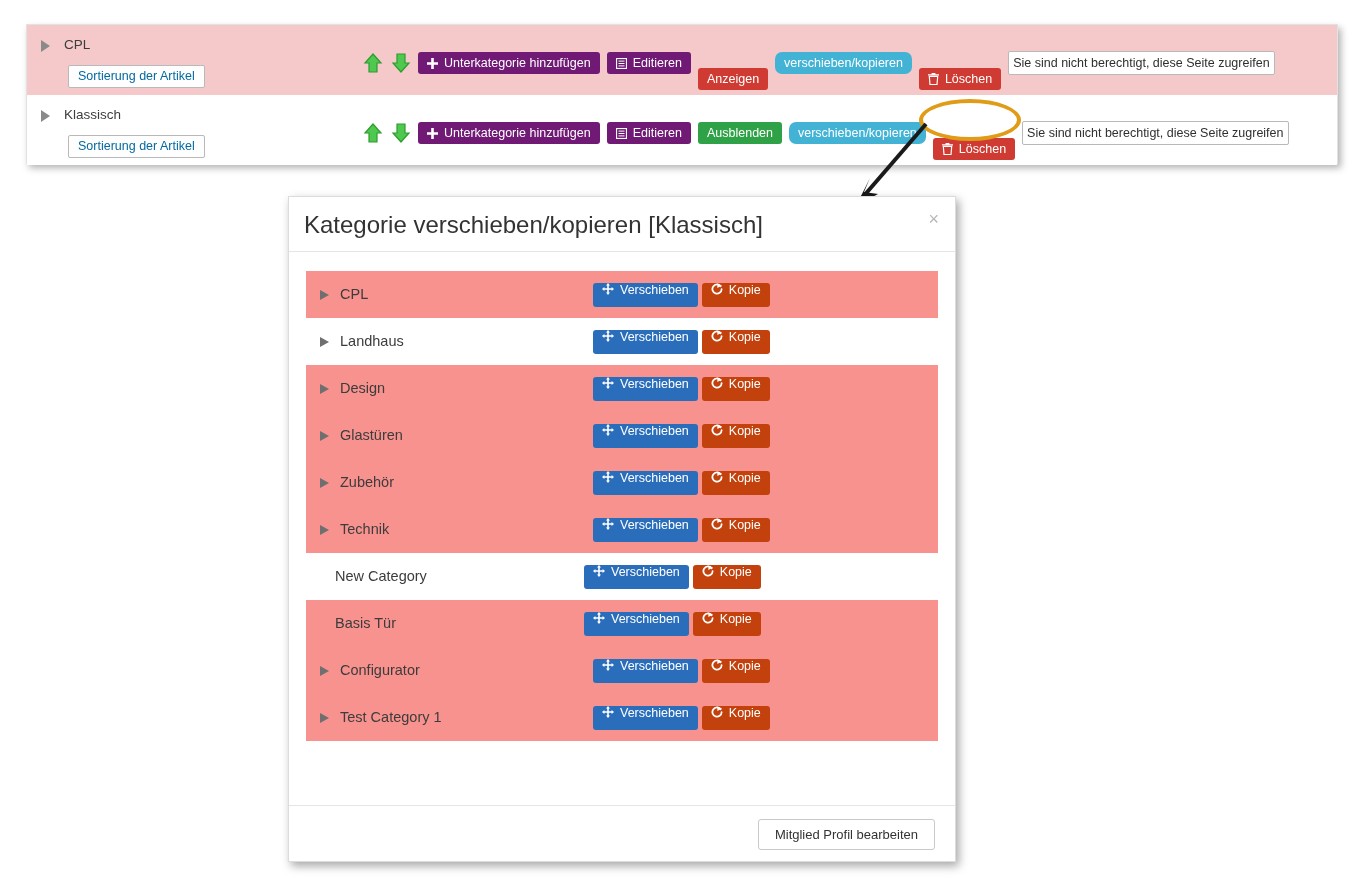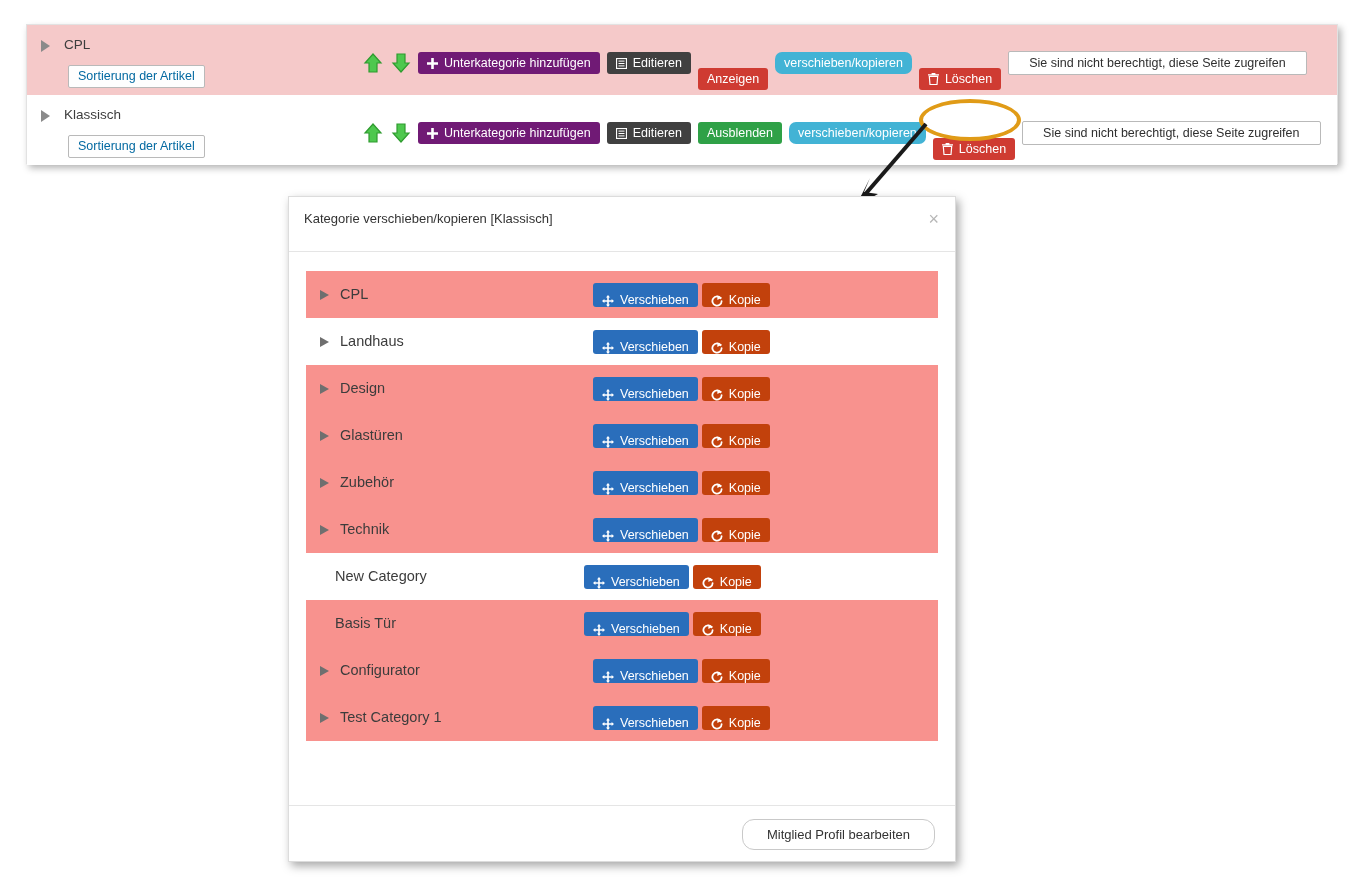--- a/index.html
+++ b/index.html
@@ -85,29 +85,29 @@
     font-size: 12.5px;
     color: #ffffff;
     white-space: nowrap;
     margin-right: 7px;
     display: inline-flex;
     align-items: center;
     gap: 6px;
   }
   .pill .gi { display: inline-flex; align-items: center; }
   .pill-green { background: #701a75; }
-  .pill-blue  { background: #404040; }
+  .pill-blue  { background: #701a75; }
   .pill-red   { background: #cf3b32; margin-top: 32px; }
   .pill-cyan  { background: #42b3d5; border-radius: 7px; }
   .pill-ok    { background: #2fa147; }
 
   .perm-box {
     height: 24px;
     line-height: 22px;
-    padding: 0 20px;
+    padding: 0 4px;
     background: #ffffff;
     border: 1px solid #b9b9b9;
     border-radius: 2px;
     font-size: 12.5px;
     color: #2f2f2f;
     white-space: nowrap;
     display: inline-flex;
     align-items: center;
   }
 
@@ -132,21 +132,21 @@
     box-shadow: 3px 4px 9px rgba(0,0,0,0.35);
   }
   .modal-header {
     position: relative;
     height: 55px;
     border-bottom: 1px solid #e5e5e5;
   }
   .modal-title {
     position: absolute;
     left: 15px; top: 14px;
-    font-size: 13px;
+    font-size: 24px;
     color: #333333;
     white-space: nowrap;
   }
   .modal-close {
     position: absolute;
     right: 16px; top: 13px;
     font-size: 18px;
     color: #b7b7b7;
     line-height: 1;
   }
@@ -191,40 +191,40 @@
   }
   .mbtns.shift { left: 278px; }
   .mbtn {
     height: 24px;
     padding: 0 9px;
     border-radius: 3px;
     font-size: 12.5px;
     color: #ffffff;
     white-space: nowrap;
     display: inline-flex;
-    align-items: flex-end;
+    align-items: flex-start;
     gap: 6px;
   }
   .mbtn-move { background: #2a6ebb; }
   .mbtn-copy { background: #c2410c; }
 
   .modal-footer {
     position: relative;
     height: 57px;
     border-top: 1px solid #e5e5e5;
   }
   .footer-btn {
     position: absolute;
     right: 20px; top: 13px;
     height: 31px;
-    padding: 0 24px;
+    padding: 0 16px;
     line-height: 29px;
     background: #ffffff;
     border: 1px solid #c9c9c9;
-    border-radius: 12px;
+    border-radius: 3px;
     font-size: 13px;
     color: #333333;
     white-space: nowrap;
   }
   svg { display: block; }
 </style>
 </head>
 <body>
 
 <div class="stage">

